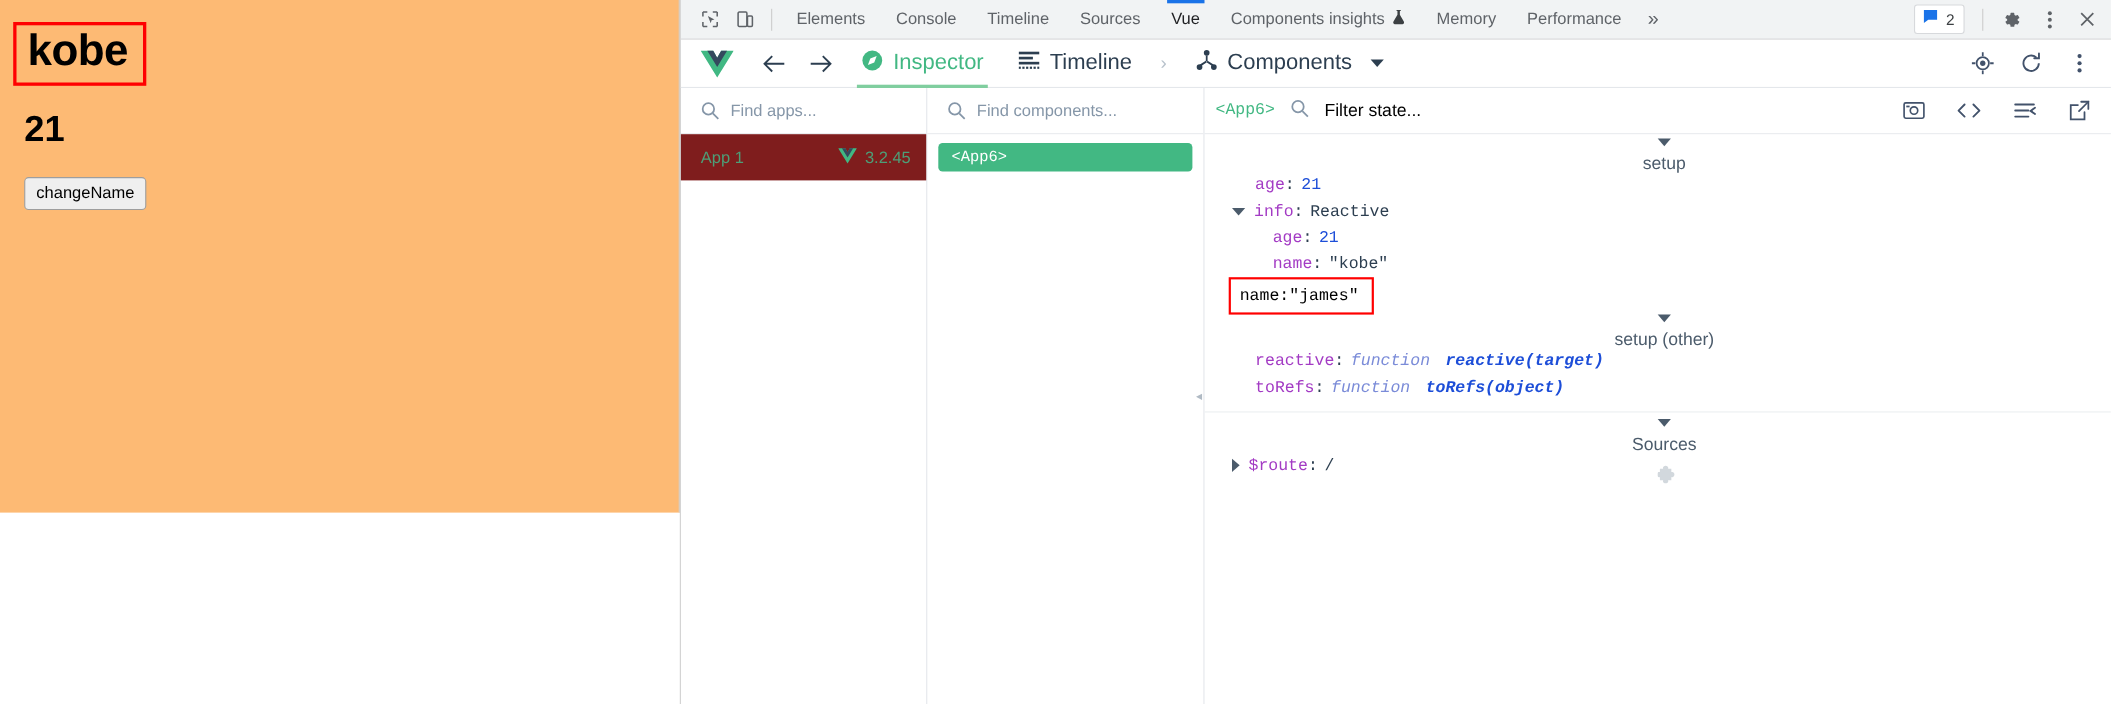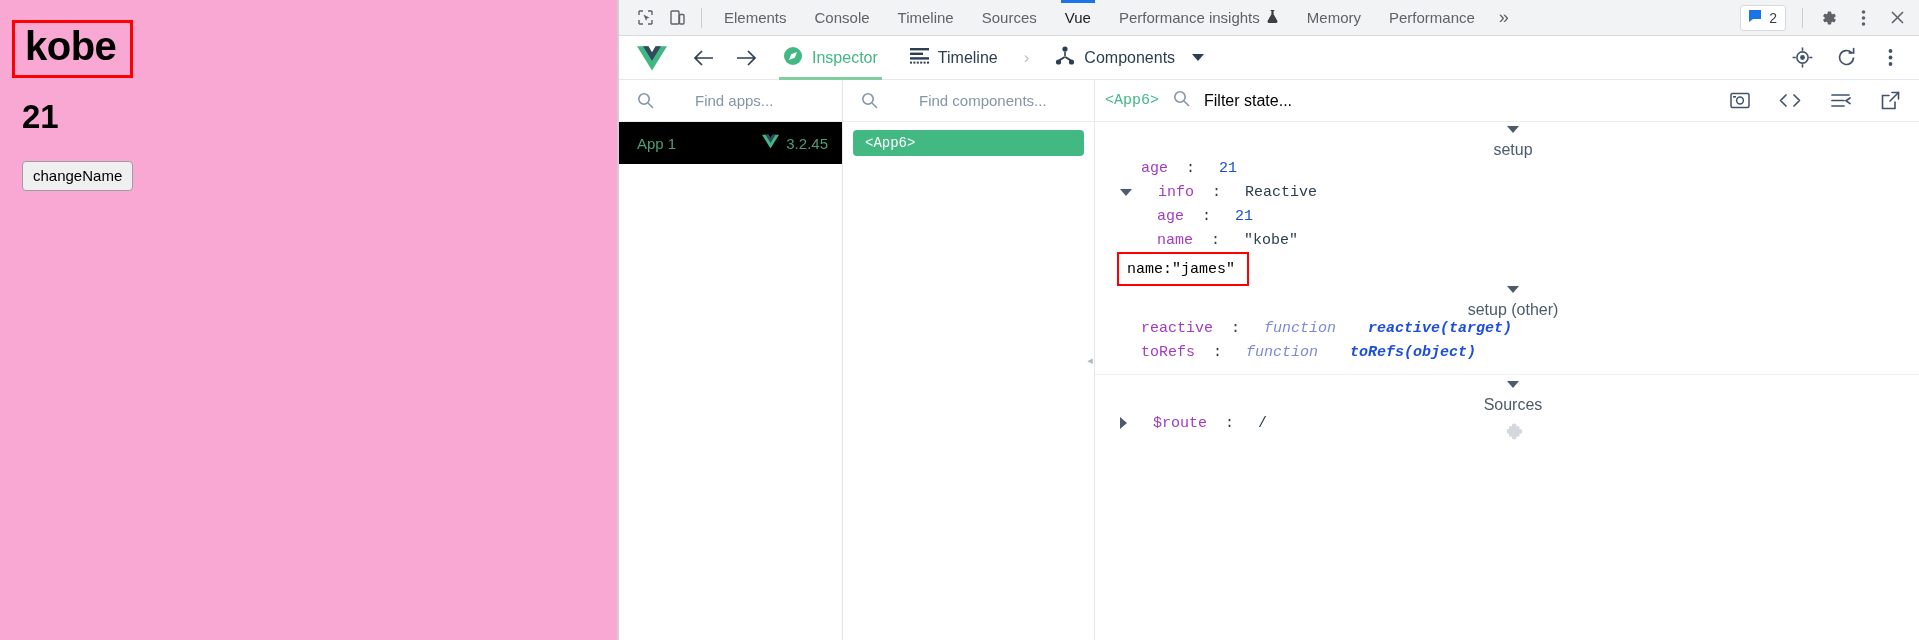--- a/index.html
+++ b/index.html
@@ -7,21 +7,21 @@
     margin: 0; padding: 0;
     width: 1919px; height: 640px;
     background: #ffffff;
     font-family: "Liberation Sans", sans-serif;
     overflow: hidden;
   }
   .root { position: relative; width: 1919px; height: 640px; display: flex; }
 
   
   .page {
-    width: 618px; height: 640px; background: #f9a8d4;
+    width: 618px; height: 466px; background: #fdba74;
     position: relative; flex: 0 0 618px;
     border-right: 1px solid #cfcfcf;
   }
   .page-inner { padding: 14px 10px 0 10px; }
   .hl-box {
     display: inline-block;
     border: 3px solid #ff0000;
     padding: 2px 14px 8px 10px;
     margin: 6px 0 0 2px;
   }
@@ -95,21 +95,21 @@
   }
   .vue-logo { width: 30px; height: 26px; margin-right: 14px; }
   .nav-btn {
     width: 38px; height: 32px; display: flex; align-items: center;
     justify-content: center; color: #2c3e50; cursor: pointer;
     font-size: 21px;
   }
   .vt-item {
     display: flex; align-items: center; gap: 9px;
     height: 44px; padding: 12px 14px; cursor: pointer;
-    font-size: 16px; color: #2c3e50; position: relative;
+    font-size: 20px; color: #2c3e50; position: relative;
     white-space: nowrap;
   }
   .vt-item.active { color: #42b883; }
   .vt-item.active::after {
     content: ""; position: absolute; left: 10px; right: 10px; bottom: 0;
     height: 3px; background: #80ce9f;
   }
   .vt-caret { color: #b8c2cc; font-size: 17px; padding: 0 8px; }
   .vt-right { margin-left: auto; display: flex; align-items: center; gap: 14px; }
   .vt-icbtn {
@@ -128,35 +128,35 @@
   .pane-apps   { flex: 0 0 224px; border-right: 1px solid #e4e7eb; }
   .pane-comps  { flex: 0 0 252px; border-right: 1px solid #e4e7eb; position: relative; }
   .pane-state  { flex: 1 1 auto; }
 
   .search-row {
     height: 42px; min-height: 42px; display: flex; align-items: center;
     gap: 10px; padding: 0 14px 0 18px;
     border-bottom: 1px solid #e9ecef;
   }
   .search-row .sicon { color: #8596a8; display: flex; }
-  .search-row .stext { font-size: 15px; color: #8596a8; white-space: nowrap; margin-left: 31px; }
+  .search-row .stext { font-size: 15px; color: #8596a8; white-space: nowrap; }
   .state-head {
     height: 42px; min-height: 42px; display: flex; align-items: center;
     gap: 14px; padding: 0 14px 0 10px;
     border-bottom: 1px solid #e9ecef;
   }
   .state-head .comp-tag {
     font-size: 15px; color: #42b883;
     font-family: "Liberation Mono", monospace;
   }
   .state-head .sright { margin-left: auto; display: flex; align-items: center; gap: 20px; }
 
   .app-row {
     height: 42px; display: flex; align-items: center;
-    padding: 0 14px 0 18px; background: #000000; cursor: pointer;
+    padding: 0 14px 0 18px; background: #7f1d1d; cursor: pointer;
   }
   .app-row .aname { font-size: 15px; color: #4d9e77; }
   .app-row .aver {
     margin-left: auto; display: flex; align-items: center; gap: 7px;
     font-size: 15px; color: #4d9e77;
   }
 
   .comps-body { padding: 8px 10px 0 10px; }
   .comp-pill {
     background: #42b883; color: #fff; border-radius: 4px;
@@ -185,21 +185,21 @@
     font-size: 16px; color: #4b5b6b;
   }
   .tri {
     width: 0; height: 0; border-left: 6px solid transparent;
     border-right: 6px solid transparent; border-top: 7px solid #4b5b6b;
   }
   .tri-r {
     width: 0; height: 0; border-top: 6px solid transparent;
     border-bottom: 6px solid transparent; border-left: 7px solid #4b5b6b;
   }
-  .kv { display: flex; align-items: center; height: 24px; white-space: nowrap; gap: 18px; }
+  .kv { display: flex; align-items: center; height: 24px; white-space: nowrap; }
   .kv .k { color: #a33bc4; }
   .kv .colon { color: #2c3e50; }
   .kv .num { color: #1d4ed8; padding-left: 6px; }
   .kv .str { color: #2c3e50; padding-left: 6px; }
   .kv .plain { color: #2c3e50; padding-left: 6px; }
   .kv .fnkw { color: #7a8bd8; font-style: italic; padding-left: 6px; }
   .kv .fnname { color: #1d4ed8; font-style: italic; font-weight: bold; padding-left: 14px; }
   .kv .route { color: #2c3e50; padding-left: 6px; }
   .ind1 { padding-left: 46px; }
   .ind2 { padding-left: 62px; }
@@ -254,21 +254,21 @@
         <div class="dt-tab">
             <span>Timeline</span>
           </div>
         <div class="dt-tab">
             <span>Sources</span>
           </div>
         <div class="dt-tab active">
             <span>Vue</span>
           </div>
         <div class="dt-tab">
-          <span>Performance insights</span>
+          <span>Components insights</span>
           <span>
             <svg width="13" height="15" viewBox="0 0 13 15" fill="#3c4043">
               <path d="M4.6 1h3.8v1H7.6v3.3l3.6 6.3c.7 1.2-.1 2.4-1.3 2.4H3.1c-1.2 0-2-1.2-1.3-2.4l3.6-6.3V2H4.6V1z"></path>
             </svg>
           </span>
         </div>
         <div class="dt-tab">
             <span>Memory</span>
           </div>
         <div class="dt-tab">

